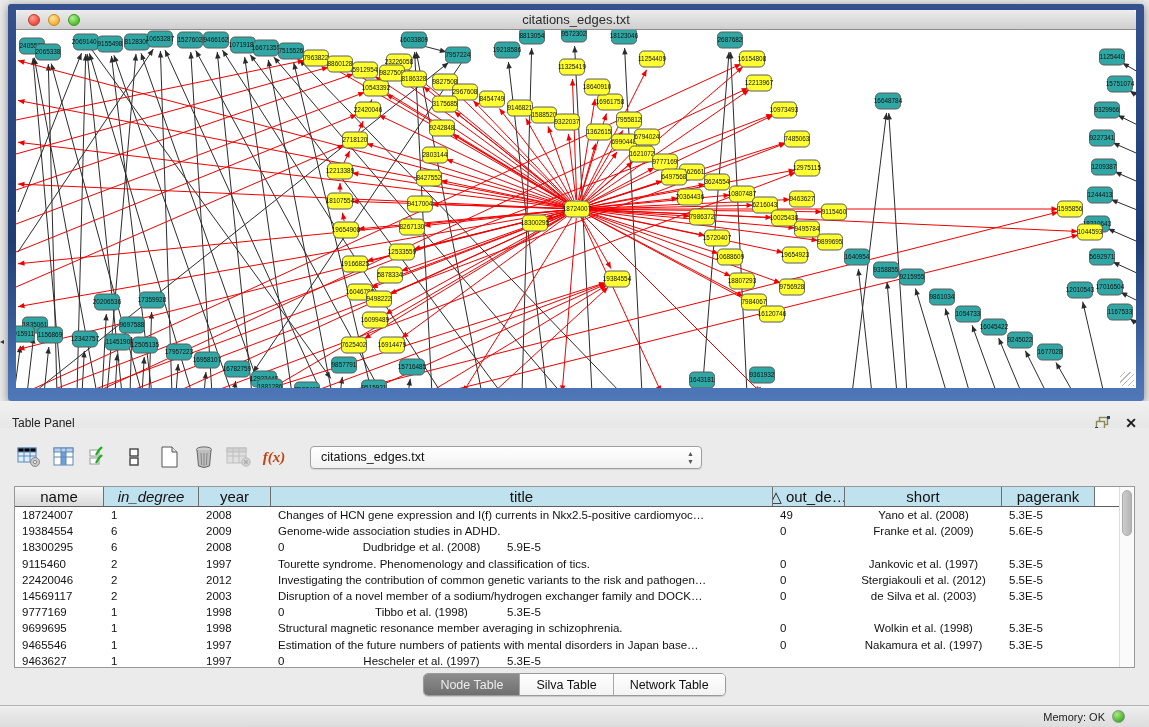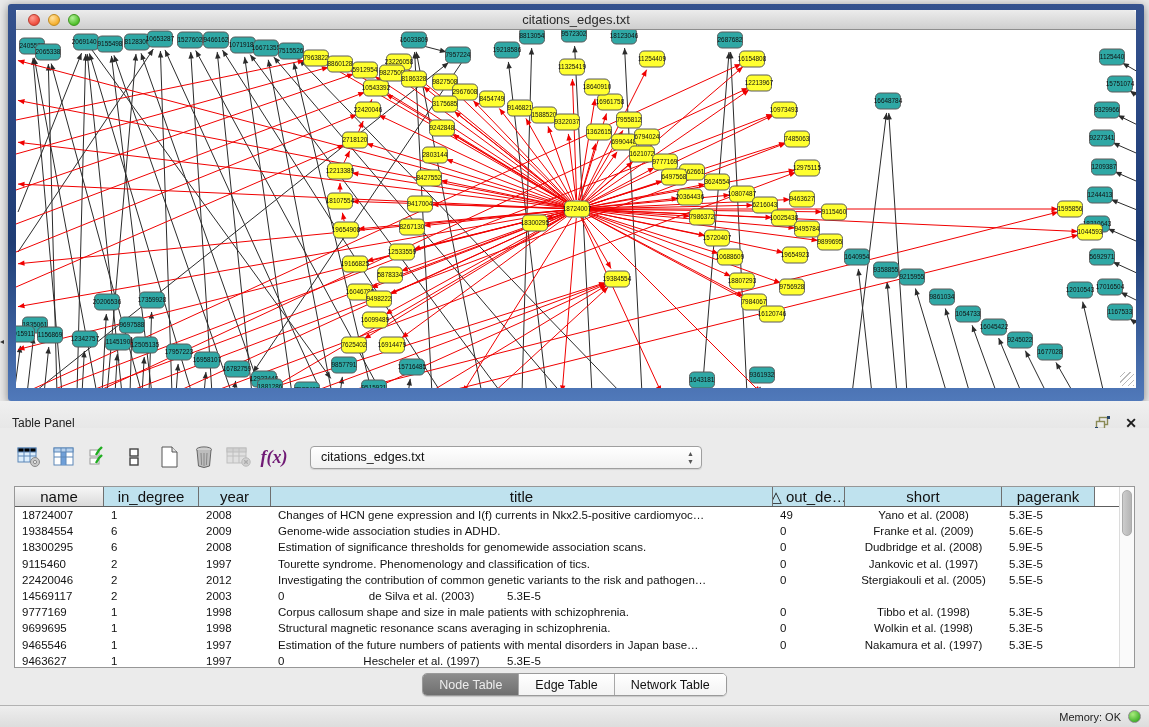--- a/index.html
+++ b/index.html
@@ -45,21 +45,21 @@
     background:linear-gradient(#f0f0f0,#e2e2e2); border-bottom:1px solid #c9c9c9;
     font-size:12px; color:#222;
   }
   .panel-header .spacer { flex:1; }
   .float-icon { width:16px; height:14px; margin-right:14px; cursor:default; }
   .close-icon { font-size:14px; font-weight:bold; color:#1b1b1b; cursor:default; }
   .panel-body { position:absolute; left:0; top:27px; right:0; bottom:0; background:#ebebeb; }
   
   .toolbar { position:absolute; left:16px; top:15px; height:28px; display:flex; align-items:center; }
   .tbtn { width:26px; height:24px; margin-right:9px; display:flex; align-items:center; justify-content:center; }
-  .fx-label { font-family:"Liberation Serif", serif; font-style:italic; font-weight:bold; font-size:18px; color:#701a75; }
+  .fx-label { font-family:"Liberation Serif", serif; font-style:italic; font-weight:bold; font-size:15px; color:#c2410c; }
   .table-select {
     margin-left:14px; width:392px; height:23px; position:relative;
     background:linear-gradient(#ffffff,#f1f1f1); border:1px solid #9f9f9f; border-radius:4px;
     display:flex; align-items:center; padding:0 22px 0 10px;
     font-size:12.5px; color:#111; box-shadow:0 1px 1px rgba(0,0,0,.1);
   }
   .table-select .arrows {
     position:absolute; right:7px; top:3px; font-size:7px; line-height:8px; color:#555;
     display:flex; flex-direction:column; align-items:center;
   }
@@ -96,21 +96,21 @@
   .tab {
     display:flex; align-items:center; padding:0 16px; font-size:12.5px; color:#111;
     border-left:1px solid #a8a8a8; background:linear-gradient(#ffffff,#f3f3f3);
   }
   .tab:first-child { border-left:none; }
   .tab.selected { background:linear-gradient(#8d8d8d,#6f6f6f); color:#ededed; }
   
   .status-bar {
     position:absolute; left:0; bottom:0; width:1149px; height:22px;
     background:linear-gradient(#eeeeee,#dddddd); border-top:1px solid #b2b2b2;
-    display:flex; align-items:center; justify-content:flex-end; padding-right:8px;
+    display:flex; align-items:center; justify-content:flex-end; padding-right:24px;
     font-size:11px; color:#222;
   }
   .mem-dot {
     width:13px; height:13px; border-radius:50%; margin-left:7px;
     background:radial-gradient(circle at 35% 30%, #a9ec7e, #3fae28 75%);
     border:1px solid #8b8b8b;
   }
 </style>
 </head>
 <body>
@@ -854,21 +854,21 @@
         <span class="arrows">
             <span>▲</span>
             <span>▼</span>
           </span>
       </div>
     </div>
 
     <div class="dtable">
       <div class="thead" id="thead">
           <div class="th hdr-gray" style="width: 89px; flex: 0 0 89px;">name</div>
-          <div class="th" style="width: 95px; flex: 0 0 95px;">in_degree</div>
+          <div class="th" style="width: 95px; flex: 0 0 95px; font-style: italic;">in_degree</div>
           <div class="th" style="width: 72px; flex: 0 0 72px;">year</div>
           <div class="th" style="width: 502px; flex: 0 0 502px;">title</div>
           <div class="th" style="width: 72px; flex: 0 0 72px;">△ out_de…</div>
           <div class="th" style="width: 157px; flex: 0 0 157px;">short</div>
           <div class="th" style="width: 93px; flex: 0 0 93px;">pagerank</div>
         </div>
       <div class="tbody" id="tbody">
           <div class="tr">
             <div class="td" style="width: 89px; flex: 0 0 89px;">18724007</div>
             <div class="td" style="width: 95px; flex: 0 0 95px;">1</div>
@@ -884,65 +884,64 @@
             <div class="td" style="width: 72px; flex: 0 0 72px;">2009</div>
             <div class="td" style="width: 502px; flex: 0 0 502px;">Genome-wide association studies in ADHD.</div>
             <div class="td" style="width: 72px; flex: 0 0 72px;">0</div>
             <div class="td center" style="width: 157px; flex: 0 0 157px;">Franke et al. (2009)</div>
             <div class="td" style="width: 93px; flex: 0 0 93px;">5.6E-5</div>
           </div>
           <div class="tr">
             <div class="td" style="width: 89px; flex: 0 0 89px;">18300295</div>
             <div class="td" style="width: 95px; flex: 0 0 95px;">6</div>
             <div class="td" style="width: 72px; flex: 0 0 72px;">2008</div>
-            <div class="td" style="width: 502px; flex: 0 0 502px;">Estimation of significance thresholds for genomewide association scans.</div>
             <div class="td" style="width: 72px; flex: 0 0 72px;">0</div>
             <div class="td center" style="width: 157px; flex: 0 0 157px;">Dudbridge et al. (2008)</div>
             <div class="td" style="width: 93px; flex: 0 0 93px;">5.9E-5</div>
           </div>
           <div class="tr">
             <div class="td" style="width: 89px; flex: 0 0 89px;">9115460</div>
             <div class="td" style="width: 95px; flex: 0 0 95px;">2</div>
             <div class="td" style="width: 72px; flex: 0 0 72px;">1997</div>
             <div class="td" style="width: 502px; flex: 0 0 502px;">Tourette syndrome. Phenomenology and classification of tics.</div>
             <div class="td" style="width: 72px; flex: 0 0 72px;">0</div>
             <div class="td center" style="width: 157px; flex: 0 0 157px;">Jankovic et al. (1997)</div>
             <div class="td" style="width: 93px; flex: 0 0 93px;">5.3E-5</div>
           </div>
           <div class="tr">
             <div class="td" style="width: 89px; flex: 0 0 89px;">22420046</div>
             <div class="td" style="width: 95px; flex: 0 0 95px;">2</div>
             <div class="td" style="width: 72px; flex: 0 0 72px;">2012</div>
             <div class="td" style="width: 502px; flex: 0 0 502px;">Investigating the contribution of common genetic variants to the risk and pathogen…</div>
             <div class="td" style="width: 72px; flex: 0 0 72px;">0</div>
-            <div class="td center" style="width: 157px; flex: 0 0 157px;">Stergiakouli et al. (2005)</div>
+            <div class="td center" style="width: 157px; flex: 0 0 157px;">Stergiakouli et al. (2012)</div>
             <div class="td" style="width: 93px; flex: 0 0 93px;">5.5E-5</div>
           </div>
           <div class="tr">
             <div class="td" style="width: 89px; flex: 0 0 89px;">14569117</div>
             <div class="td" style="width: 95px; flex: 0 0 95px;">2</div>
             <div class="td" style="width: 72px; flex: 0 0 72px;">2003</div>
+            <div class="td" style="width: 502px; flex: 0 0 502px;">Disruption of a novel member of a sodium/hydrogen exchanger family and DOCK…</div>
             <div class="td" style="width: 72px; flex: 0 0 72px;">0</div>
             <div class="td center" style="width: 157px; flex: 0 0 157px;">de Silva et al. (2003)</div>
             <div class="td" style="width: 93px; flex: 0 0 93px;">5.3E-5</div>
           </div>
           <div class="tr">
             <div class="td" style="width: 89px; flex: 0 0 89px;">9777169</div>
             <div class="td" style="width: 95px; flex: 0 0 95px;">1</div>
             <div class="td" style="width: 72px; flex: 0 0 72px;">1998</div>
-            <div class="td" style="width: 502px; flex: 0 0 502px;">Corpus callosum shape and size in male patients with schizophrenia.</div>
             <div class="td" style="width: 72px; flex: 0 0 72px;">0</div>
             <div class="td center" style="width: 157px; flex: 0 0 157px;">Tibbo et al. (1998)</div>
             <div class="td" style="width: 93px; flex: 0 0 93px;">5.3E-5</div>
           </div>
           <div class="tr">
             <div class="td" style="width: 89px; flex: 0 0 89px;">9699695</div>
             <div class="td" style="width: 95px; flex: 0 0 95px;">1</div>
             <div class="td" style="width: 72px; flex: 0 0 72px;">1998</div>
-            <div class="td" style="width: 502px; flex: 0 0 502px;">Structural magnetic resonance scans averaging in schizophrenia.</div>
+            <div class="td" style="width: 502px; flex: 0 0 502px;">Structural magnetic resonance member averaging in schizophrenia.</div>
             <div class="td" style="width: 72px; flex: 0 0 72px;">0</div>
             <div class="td center" style="width: 157px; flex: 0 0 157px;">Wolkin et al. (1998)</div>
             <div class="td" style="width: 93px; flex: 0 0 93px;">5.3E-5</div>
           </div>
           <div class="tr">
             <div class="td" style="width: 89px; flex: 0 0 89px;">9465546</div>
             <div class="td" style="width: 95px; flex: 0 0 95px;">1</div>
             <div class="td" style="width: 72px; flex: 0 0 72px;">1997</div>
             <div class="td" style="width: 502px; flex: 0 0 502px;">Estimation of the future numbers of patients with mental disorders in Japan base…</div>
             <div class="td" style="width: 72px; flex: 0 0 72px;">0</div>
@@ -959,21 +958,21 @@
           </div>
         </div>
       <div class="vscroll">
         <div class="vthumb"></div>
       </div>
     </div>
 
     <div class="tabbar">
       <div class="segmented" id="tabbar">
           <div class="tab selected">Node Table</div>
-          <div class="tab">Edge Table</div>
+          <div class="tab">Silva Table</div>
           <div class="tab">Network Table</div>
         </div>
     </div>
   </div>
 </div>
 
 <div class="status-bar">
   <span>Memory: OK</span>
   <div class="mem-dot"></div>
 </div>

